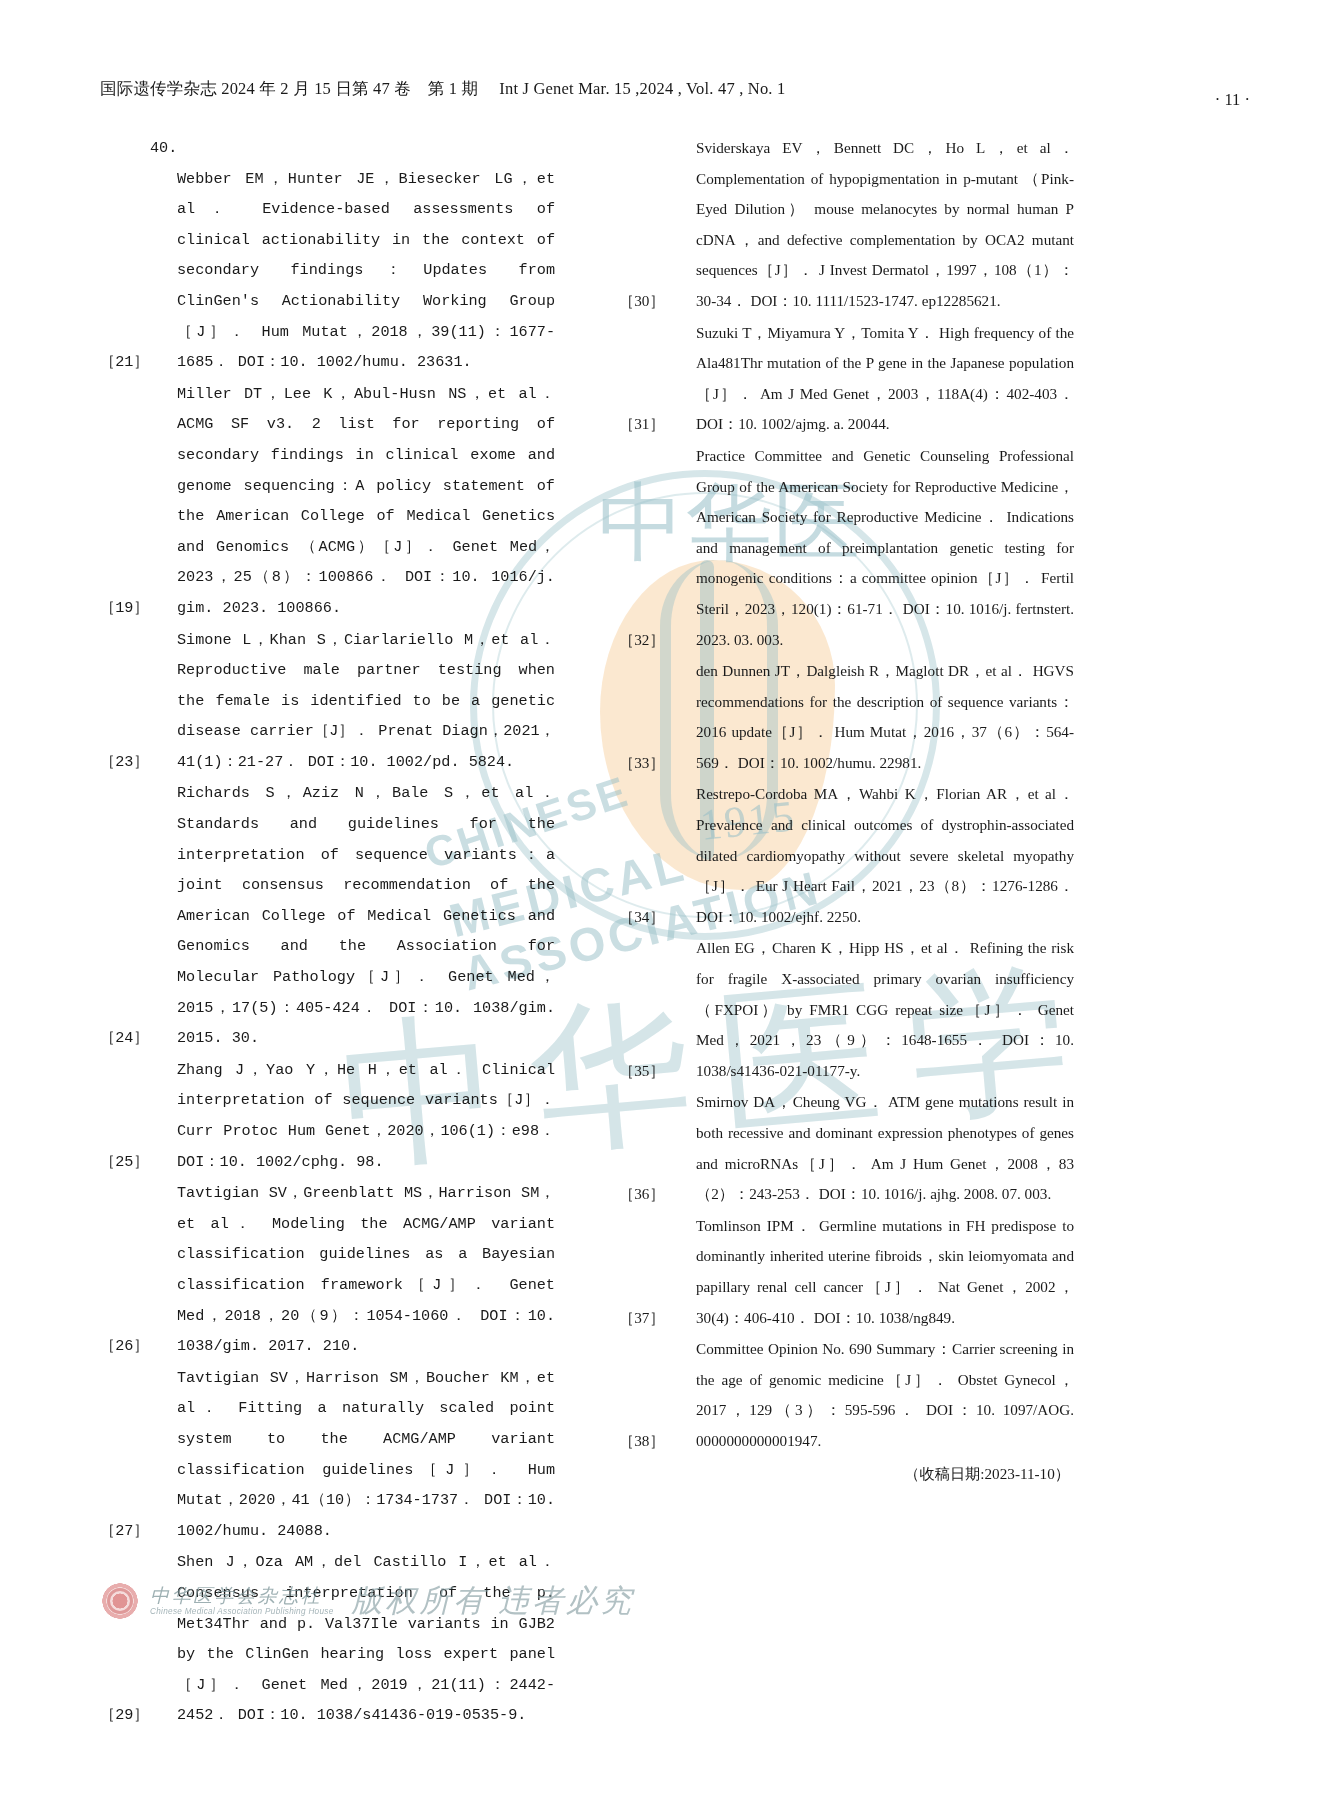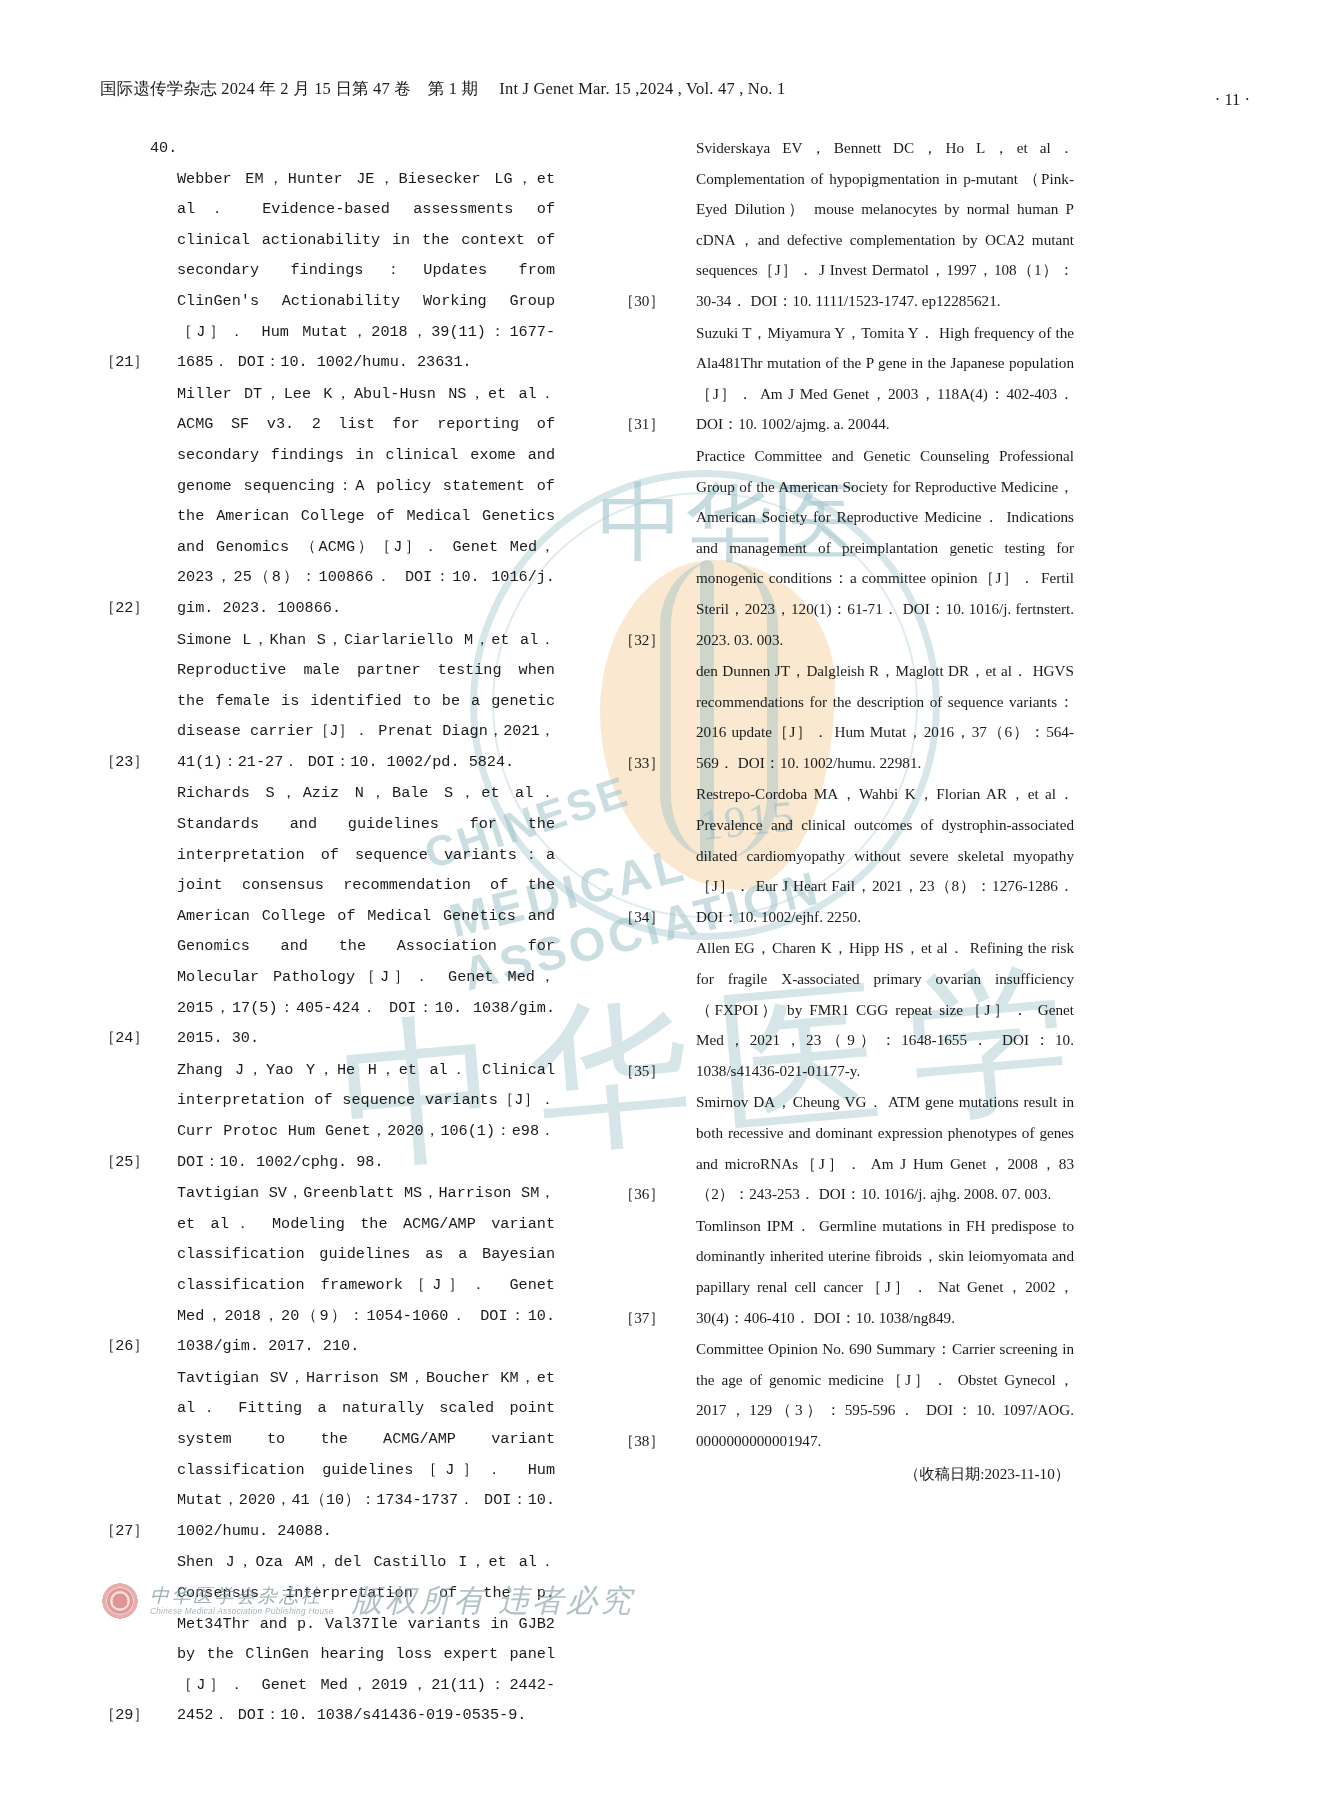--- a/index.html
+++ b/index.html
@@ -203,21 +203,21 @@
   <div class="cols">
 
     <div class="col col-left">
       <div class="cont">40.</div>
 
       <div class="ref">
         <div class="ref-num">［21］</div>
         <div class="ref-body">Webber EM，Hunter JE，Biesecker LG，et al． Evidence-based assessments of clinical actionability in the context of secondary findings：Updates from ClinGen's Actionability Working Group ［J］． Hum Mutat，2018，39(11)：1677-1685． DOI：10. 1002/humu. 23631.</div>
       </div>
       <div class="ref">
-        <div class="ref-num">［22］</div>
+        <div class="ref-num">［19］</div>
         <div class="ref-body">Miller DT，Lee K，Abul-Husn NS，et al． ACMG SF v3. 2 list for reporting of secondary findings in clinical exome and genome sequencing：A policy statement of the American College of Medical Genetics and Genomics （ACMG）［J］． Genet Med，2023，25（8）：100866． DOI：10. 1016/j. gim. 2023. 100866.</div>
       </div>
       <div class="ref">
         <div class="ref-num">［23］</div>
         <div class="ref-body">Simone L，Khan S，Ciarlariello M，et al． Reproductive male partner testing when the female is identified to be a genetic disease carrier［J］． Prenat Diagn，2021，41(1)：21-27． DOI：10. 1002/pd. 5824.</div>
       </div>
       <div class="ref">
         <div class="ref-num">［24］</div>
         <div class="ref-body">Richards S，Aziz N，Bale S，et al． Standards and guidelines for the interpretation of sequence variants：a joint consensus recommendation of the American College of Medical Genetics and Genomics and the Association for Molecular Pathology［J］． Genet Med，2015，17(5)：405-424． DOI：10. 1038/gim. 2015. 30.</div>
       </div>

